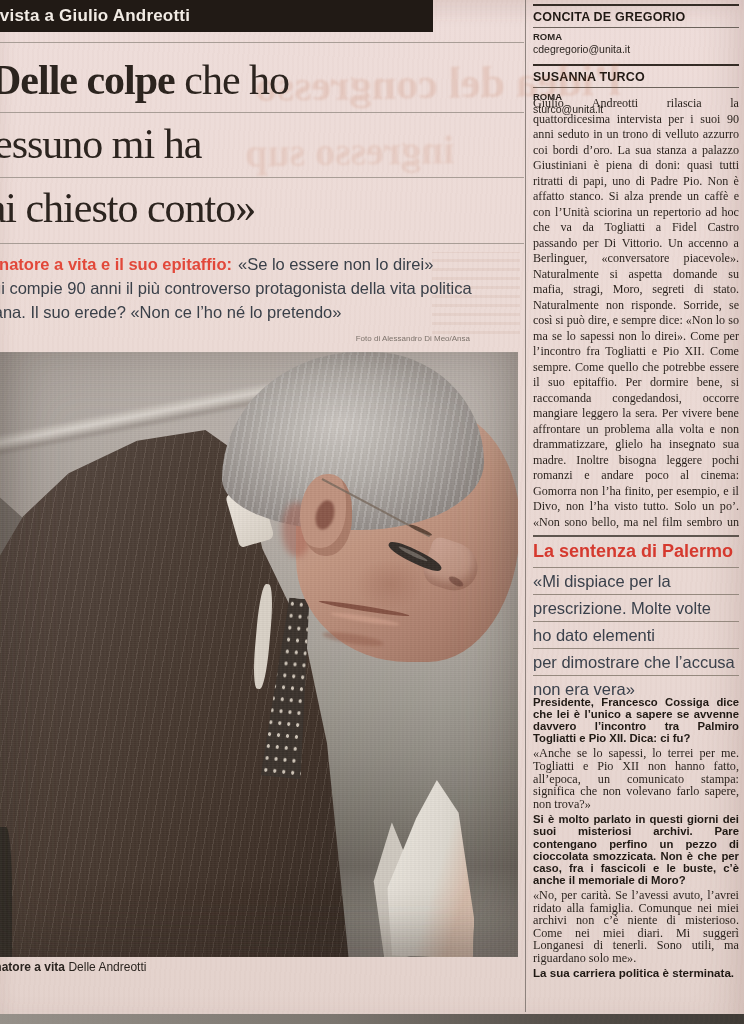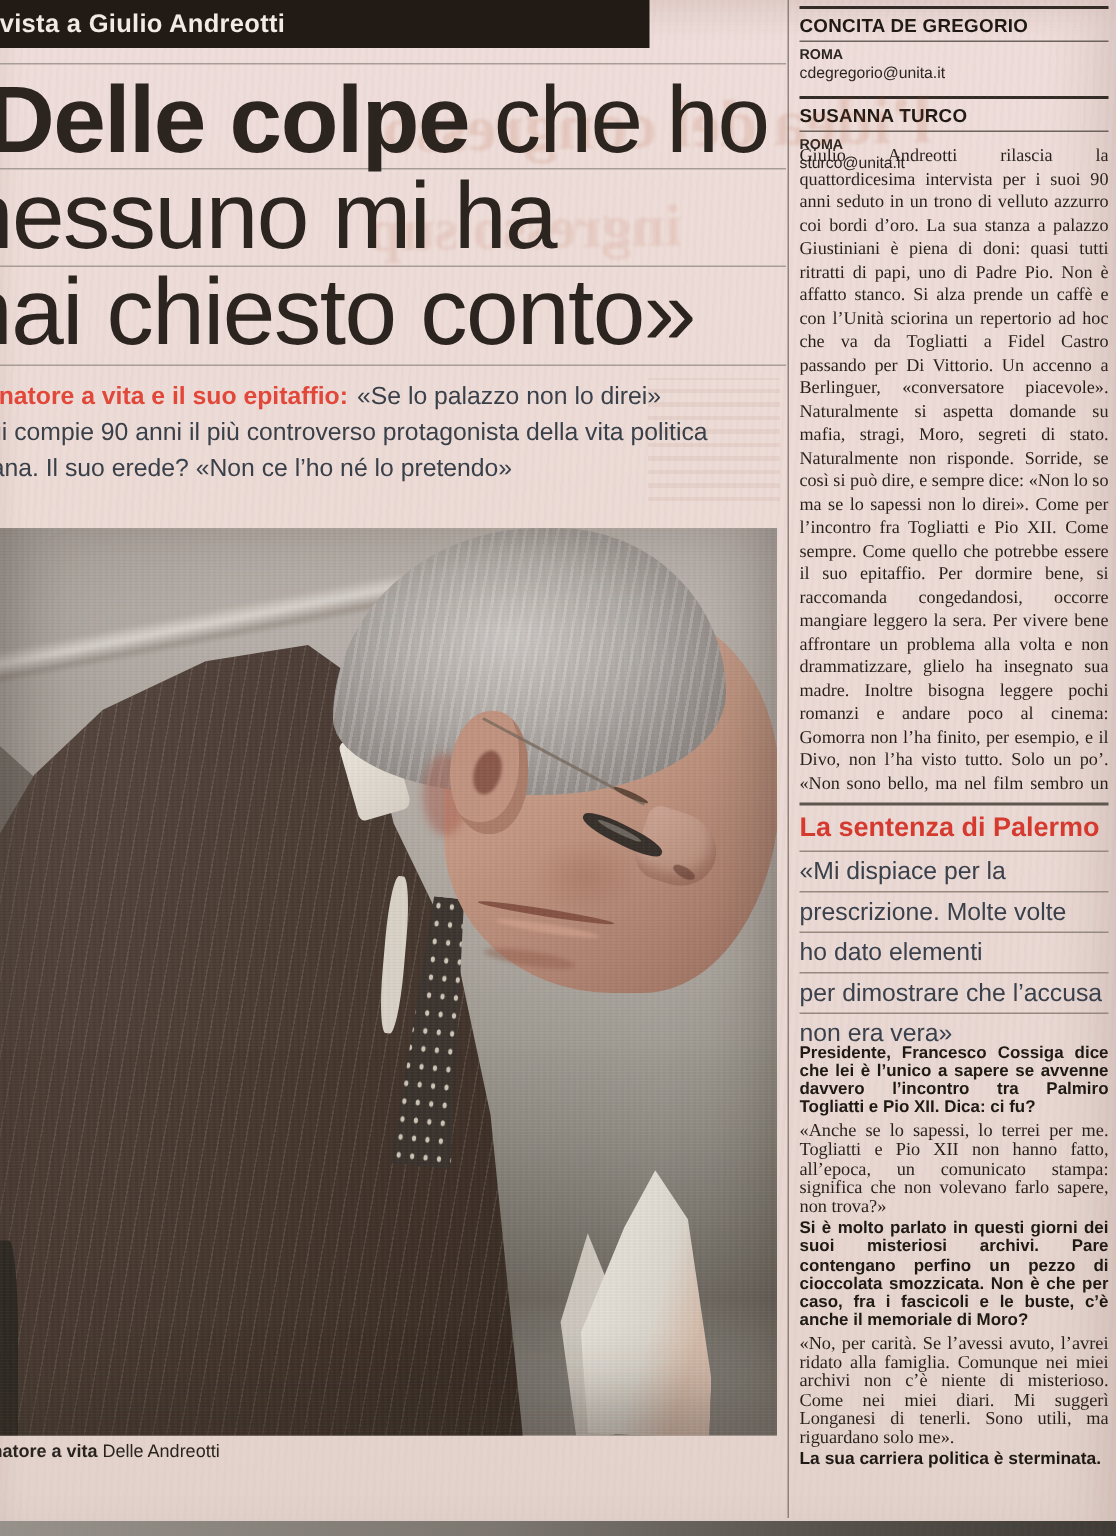--- a/index.html
+++ b/index.html
@@ -18,21 +18,21 @@
   .r1{top:42px}.r2{top:112px}.r3{top:177px}.r4{top:243px}
 
   .ghost{position:absolute;transform:scaleX(-1) rotate(1deg);color:#b55a33;opacity:.15;
         filter:blur(1.2px);font-family:"Liberation Serif",serif;font-weight:bold;white-space:nowrap;z-index:1;}
   .g1{left:255px;top:58px;font-size:44px;}
   .g2{left:245px;top:128px;font-size:40px;opacity:.12;}
   .ghost-block{position:absolute;left:432px;top:252px;width:88px;height:82px;z-index:1;opacity:.8;
         background:repeating-linear-gradient(0deg,rgba(150,90,60,0.10) 0 3px,transparent 3px 9px);filter:blur(.5px);}
 
   .headline{position:absolute;left:0;top:48px;width:530px;z-index:2;
-        font-family:Liberation Sans, sans-serif;color:#2c241f;font-size:63px;line-height:64px;letter-spacing:-1px;}
+        font-family:Liberation Serif, serif;color:#2c241f;font-size:42px;line-height:64px;letter-spacing:-1px;}
   .hl{white-space:nowrap;}
   .hl1{margin-left:-9px;}
   .hl1 .hb{font-weight:bold;}
   .hl2{margin-left:-26px;}
   .hl3{margin-left:-44px;}
 
   .standfirst{position:absolute;left:0;top:252px;width:530px;z-index:2;font-size:16.5px;line-height:24px;color:#3a4049;font-weight:500;}
   .sf1{margin-left:-33px;white-space:nowrap;}
   .sf-red{color:#e2483a;font-weight:bold;}
   .sf-dark{margin-left:6px;}
@@ -159,25 +159,26 @@
   <div class="ghost g2">ingresso sup</div>
   <div class="ghost-block"></div>
 
   <div class="headline">
     <div class="hl hl1"><span class="hb">Delle colpe</span><span> che ho</span></div>
     <div class="hl hl2">nessuno mi ha</div>
     <div class="hl hl3">mai chiesto conto»</div>
   </div>
 
   <div class="standfirst">
-    <div class="sf1"><span class="sf-red">Il senatore a vita e il suo epitaffio:</span><span class="sf-dark">«Se lo palazzo non lo direi»</span></div>
+    <div class="sf1"><span class="sf-red">Il senatore a vita e il suo epitaffio:</span><span class="sf-dark">«Se lo essere non lo direi»</span></div>
     <div class="sf2">Oggi compie 90 anni il più controverso protagonista della vita politica</div>
     <div class="sf3">italiana. Il suo erede? «Non ce l’ho né lo pretendo»</div>
   </div>
 
+  <div class="credit">Foto di Alessandro Di Meo/Ansa</div>
 
   <div class="photo">
     <div class="ph ph-wall"></div>
     <div class="ph ph-crease"></div>
     <div class="ph ph-darkfold"></div>
     <div class="ph ph-suit">
         <div class="stripes"></div>
       </div>
     <div class="ph ph-shirt"></div>
     <div class="ph ph-shirtstrip"></div>

